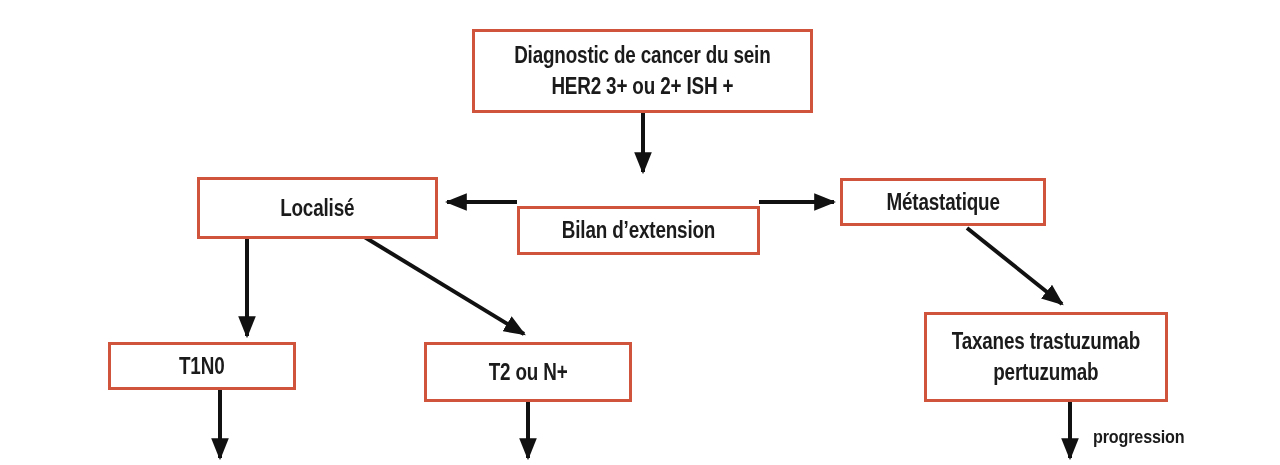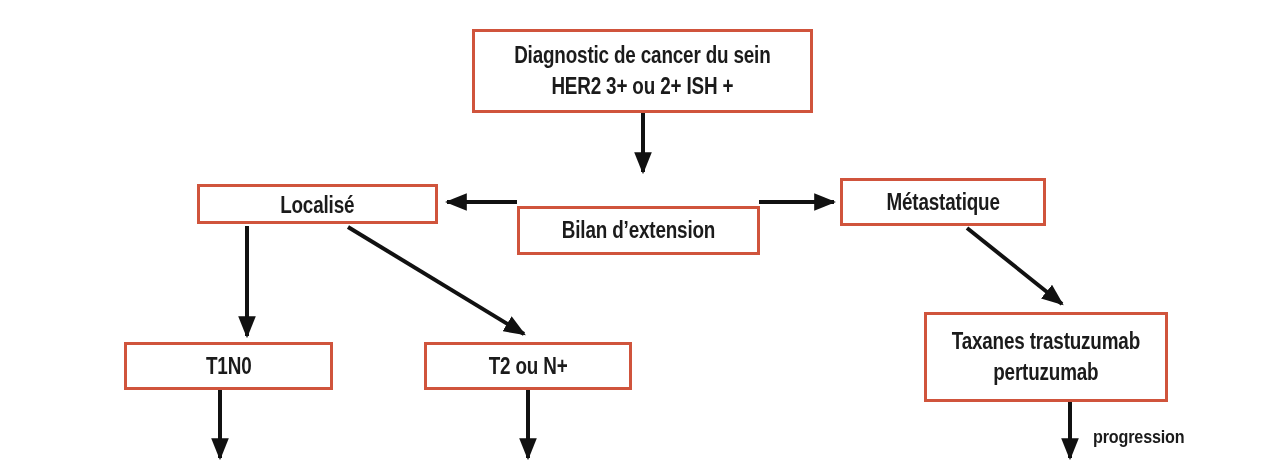--- a/index.html
+++ b/index.html
@@ -78,37 +78,37 @@
     </g>
   </svg>
 
   <div class="node" style="left:472px; top:29px; width:341px; height:84px;">
     <div class="txt">
       <div>Diagnostic de cancer du sein</div>
       <div>HER2 3+ ou 2+ ISH +</div>
     </div>
   </div>
 
-  <div class="node" style="left:197px; top:184px; width:241px; height:40px;align-items:flex-end;">
+  <div class="node" style="left:197px; top:177px; width:241px; height:62px;">
     <div class="txt">Localisé</div>
   </div>
 
   <div class="node" style="left:517px; top:178px; width:243px; height:49px;margin-top:28px;">
     <div class="txt">Bilan d’extension</div>
   </div>
 
   <div class="node" style="left:840px; top:178px; width:206px; height:48px;">
     <div class="txt">Métastatique</div>
   </div>
 
-  <div class="node" style="left:124px; top:342px; width:209px; height:48px;text-align:right;">
+  <div class="node" style="left:108px; top:342px; width:188px; height:48px;text-align:right;">
     <div class="txt">T1N0</div>
   </div>
 
-  <div class="node" style="left:424px; top:342px; width:208px; height:48px;">
+  <div class="node" style="left:424px; top:342px; width:208px; height:60px;">
     <div class="txt">T2 ou N+</div>
   </div>
 
   <div class="node" style="left:924px; top:312px; width:244px; height:90px;">
     <div class="txt">
       <div>Taxanes trastuzumab</div>
       <div>pertuzumab</div>
     </div>
   </div>
 

